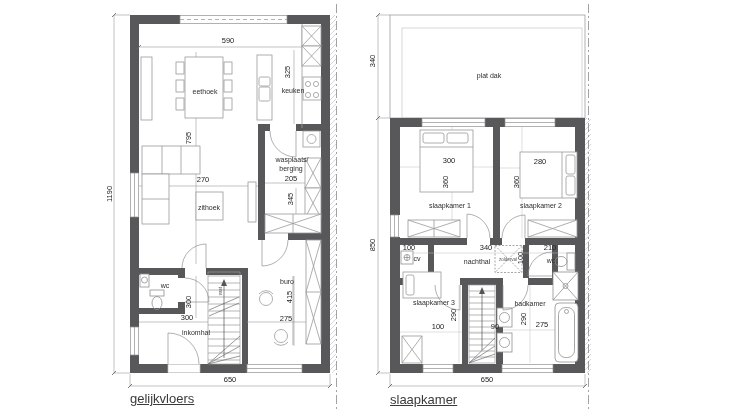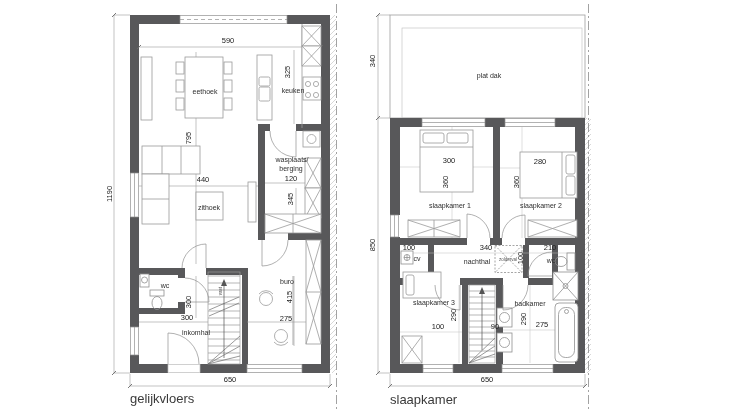--- a/index.html
+++ b/index.html
@@ -4,21 +4,21 @@
 <style>
   html,body{margin:0;padding:0;background:#fff;}
   .canvas{position:relative;width:736px;height:414px;background:#ffffff;overflow:hidden;
           font-family:"Liberation Sans",sans-serif;color:#333;}
   .plan-svg{position:absolute;left:0;top:0;}
   .lbl{position:absolute;transform:translate(-50%,-50%);font-size:7px;line-height:1;
        white-space:nowrap;color:#2e2e2e;}
   .lbl.dim{font-size:7.5px;color:#222;}
   .lbl.rot{transform:translate(-50%,-50%) rotate(-90deg);}
   .lbl.tiny{font-size:4.5px;color:#555;}
-  .ttl{position:absolute;font-size:13px;color:#3a3a3a;line-height:1;}
+  .ttl{position:absolute;font-size:13px;color:#3a3a3a;line-height:1;text-decoration:underline;}
 </style>
 </head>
 <body>
 
 <div class="canvas">
 
 <svg class="plan-svg" width="736" height="414" viewBox="0 0 736 414">
   <defs>
     <pattern id="hatch" patternUnits="userSpaceOnUse" width="5" height="5">
       <path d="M0,5 L5,0" stroke="#bdbdbd" stroke-width="0.6"></path>
@@ -283,25 +283,25 @@
 </svg>
 
 <span class="lbl dim rot" style="left:110px;top:194px">1190</span>
 <span class="lbl dim" style="left:230px;top:380px">650</span>
 <span class="ttl" style="left:130px;top:392px">gelijkvloers</span>
 <span class="lbl dim" style="left:228px;top:41px">590</span>
 <span class="lbl" style="left:205px;top:91px">eethoek</span>
 <span class="lbl dim rot" style="left:288px;top:72px">325</span>
 <span class="lbl" style="left:293px;top:90px">keuken</span>
 <span class="lbl dim rot" style="left:189px;top:138px">795</span>
-<span class="lbl dim" style="left:203px;top:180px">440</span>
+<span class="lbl dim" style="left:203px;top:180px">270</span>
 <span class="lbl" style="left:209px;top:207px">zithoek</span>
 <span class="lbl" style="left:292px;top:159px">wasplaats/</span>
 <span class="lbl" style="left:291px;top:168px">berging</span>
-<span class="lbl dim" style="left:291px;top:179px">120</span>
+<span class="lbl dim" style="left:291px;top:179px">205</span>
 <span class="lbl dim rot" style="left:291px;top:199px">345</span>
 <span class="lbl" style="left:165px;top:285px">wc</span>
 <span class="lbl dim rot" style="left:189px;top:302px">300</span>
 <span class="lbl dim" style="left:187px;top:318px">300</span>
 <span class="lbl" style="left:196px;top:332px">inkomhal</span>
 <span class="lbl tiny rot" style="left:221px;top:291px">vast</span>
 <span class="lbl" style="left:287px;top:281px">buro</span>
 <span class="lbl dim rot" style="left:290px;top:297px">415</span>
 <span class="lbl dim" style="left:286px;top:319px">275</span>
 

